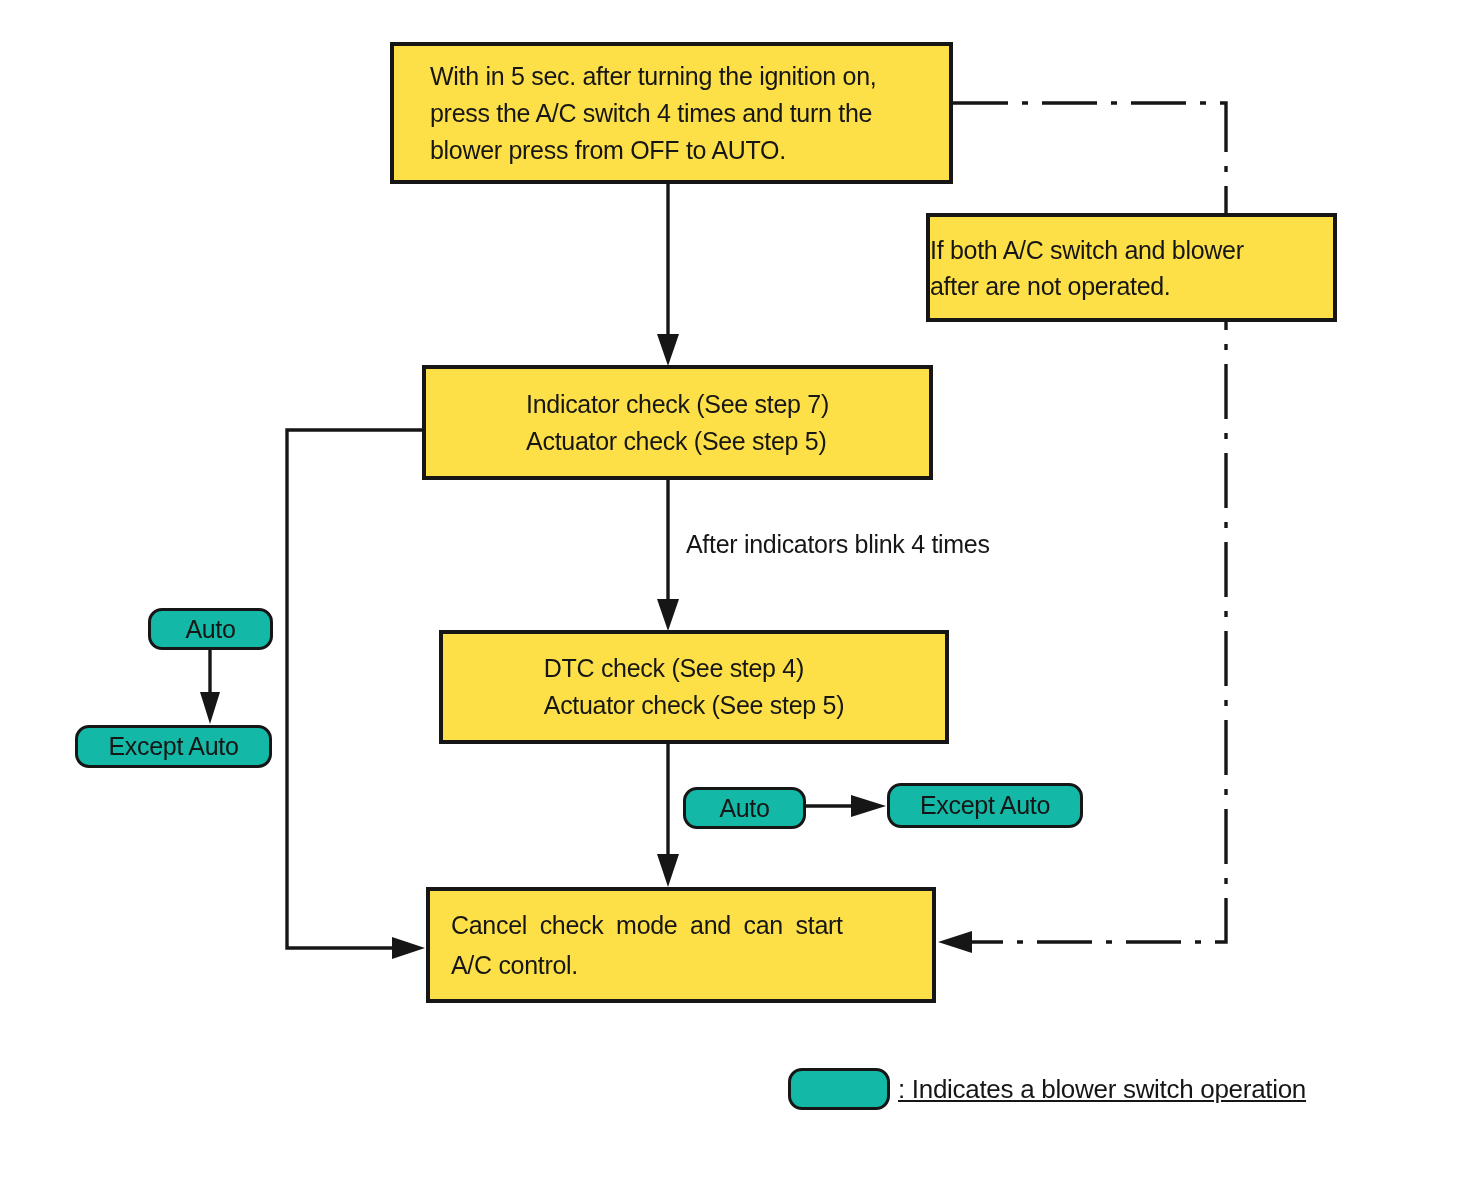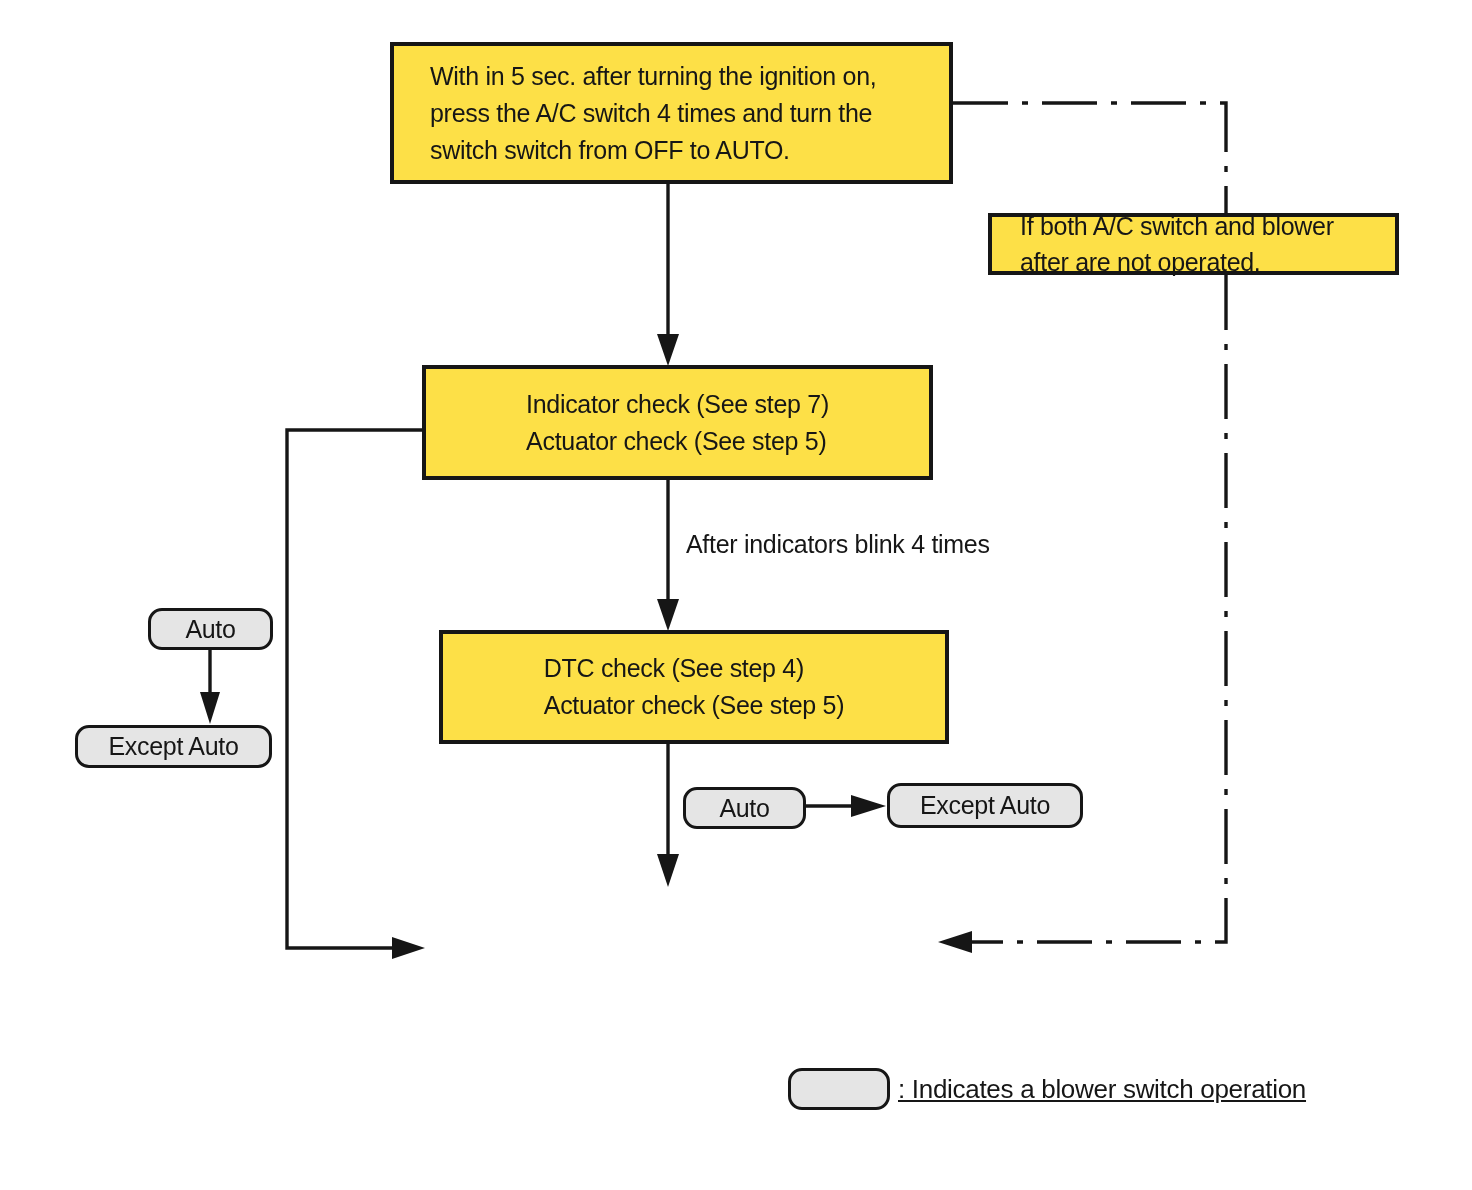--- a/index.html
+++ b/index.html
@@ -33,21 +33,21 @@
   .line {
     white-space: nowrap;
     font-size: 25px;
     line-height: 37px;
     letter-spacing: -0.3px;
   }
   .wide-words { word-spacing: 6px; }
   .pill {
     position: absolute;
     z-index: 2;
-    background: #e5e5e5;
+    background: #14b8a6;
     border: 3px solid #161616;
     border-radius: 14px;
     box-sizing: border-box;
     display: flex;
     align-items: center;
     justify-content: center;
     font-size: 25px;
     letter-spacing: -0.3px;
   }
   .float-label {
@@ -101,45 +101,51 @@
         <path d="M953,103 L1226,103 L1226,942 L972,942" stroke-dasharray="55 14 6 14"></path>
         <polygon points="972,931 972,953 938,942" fill="#161616" stroke="none"></polygon>
       </g>
     </g>
   </svg>
 
   <div class="node" style="left:390px; top:42px; width:563px; height:142px; padding-left:36px;">
     <div class="inner">
       <div class="line">With in 5 sec. after turning the ignition on,</div>
       <div class="line">press the A/C switch 4 times and turn the</div>
-      <div class="line">switch switch from OFF to AUTO.</div>
+      <div class="line">blower press from OFF to AUTO.</div>
     </div>
   </div>
 
-  <div class="node" style="left:988px; top:213px; width:411px; height:62px; padding-left:28px;">
+  <div class="node" style="left:926px; top:213px; width:411px; height:109px; ">
     <div class="inner">
       <div class="line" style="line-height:36px;">If both A/C switch and blower</div>
       <div class="line" style="line-height:36px;">after are not operated.</div>
     </div>
   </div>
 
   <div class="node center-block" style="left:422px; top:365px; width:511px; height:115px;">
     <div class="inner">
       <div class="line">Indicator check (See step 7)</div>
       <div class="line">Actuator check (See step 5)</div>
     </div>
   </div>
 
   <div class="node center-block" style="left:439px; top:630px; width:510px; height:114px;">
     <div class="inner">
       <div class="line">DTC check (See step 4)</div>
       <div class="line">Actuator check (See step 5)</div>
     </div>
   </div>
 
+  <div class="node" style="left:426px; top:887px; width:510px; height:116px; padding-left:21px;">
+    <div class="inner">
+      <div class="line wide-words" style="line-height:40px;">Cancel check mode and can start</div>
+      <div class="line" style="line-height:40px;">A/C control.</div>
+    </div>
+  </div>
 
   <div class="pill" style="left:148px; top:608px; width:125px; height:42px;">
     <span>Auto</span>
   </div>
 
   <div class="pill" style="left:75px; top:725px; width:197px; height:43px;">
     <span>Except Auto</span>
   </div>
 
   <div class="pill" style="left:683px; top:787px; width:123px; height:42px;">

